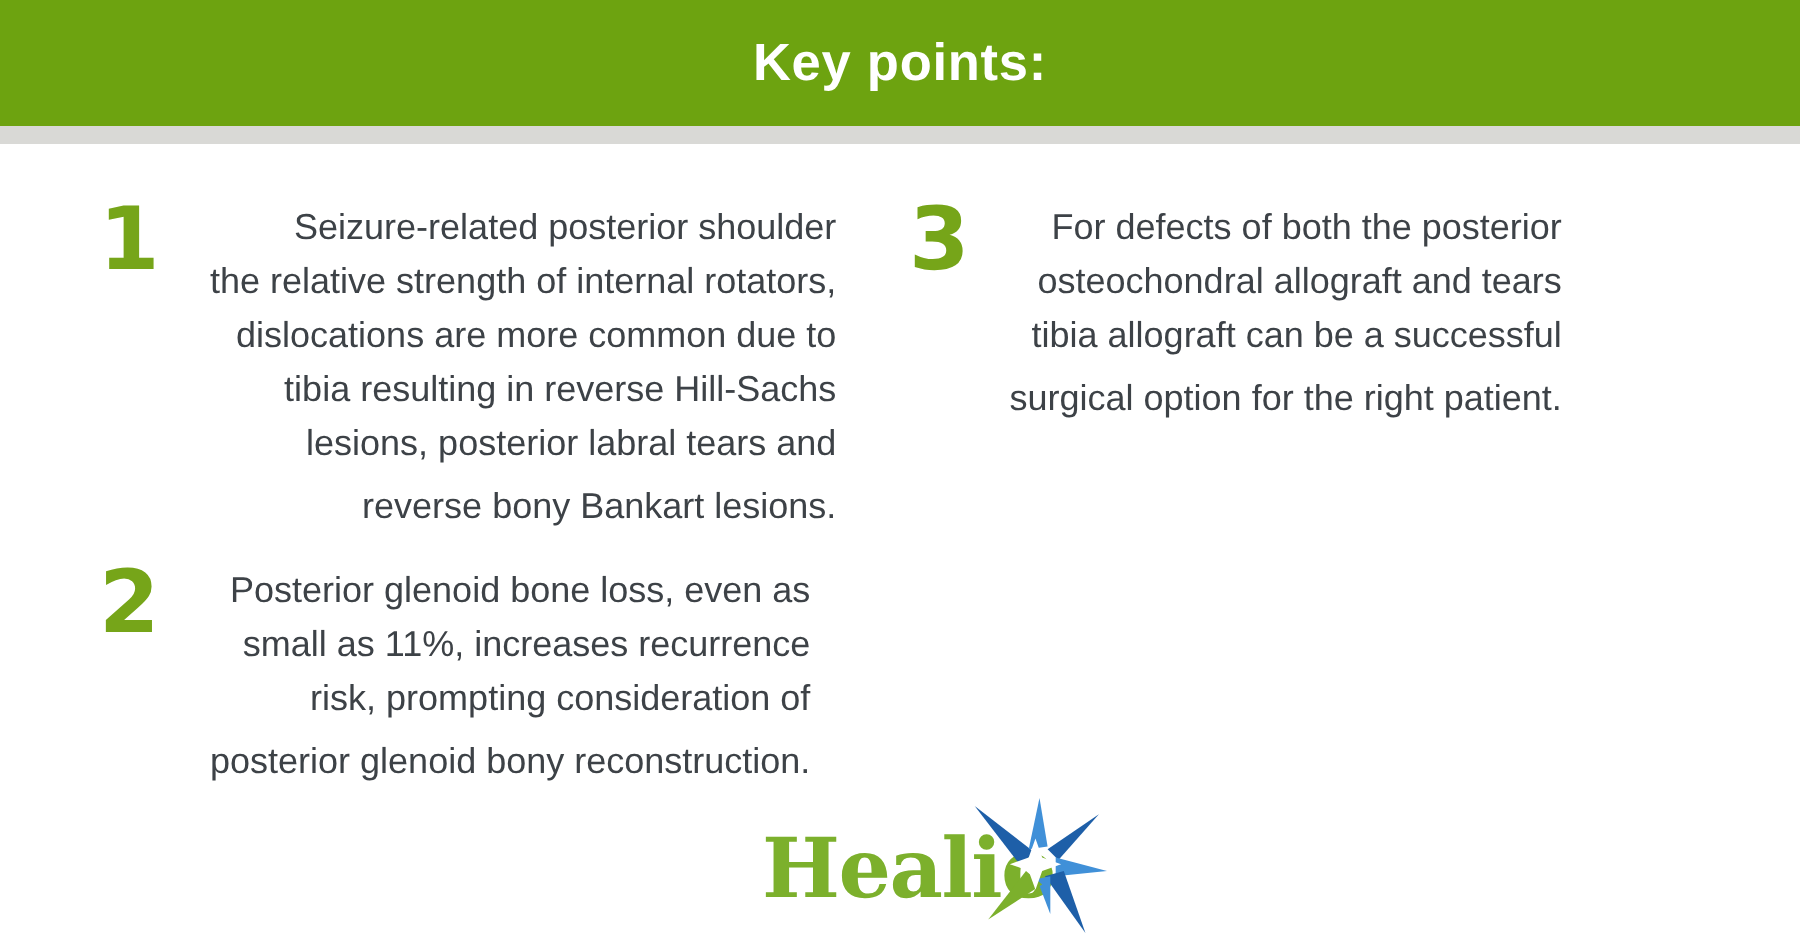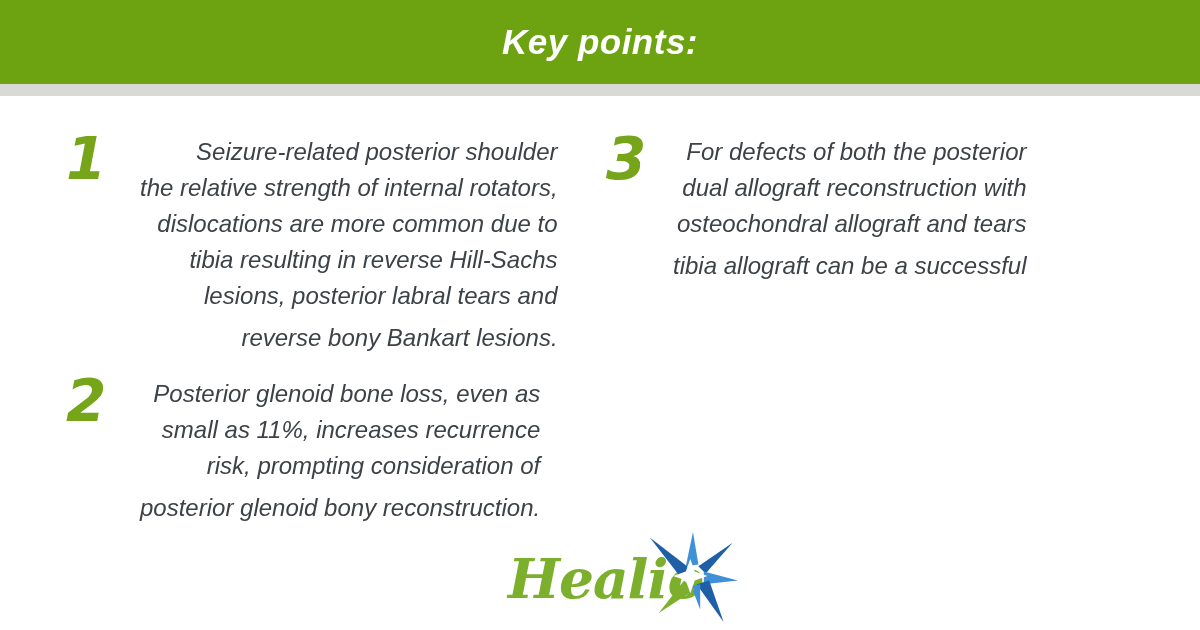--- a/index.html
+++ b/index.html
@@ -15,21 +15,20 @@
   }
   * { margin: 0; padding: 0; box-sizing: border-box; }
   html, body { width: 1200px; height: 630px; overflow: hidden; }
   body { font-family: "Liberation Sans", sans-serif; background: var(--background); }
 
   .canvas {
     position: relative;
     width: 1200px;
     height: 630px;
     background: var(--background);
-    font-style: italic;
   }
 
   .header {
     position: absolute;
     left: 0; top: 0;
     width: 1200px; height: 84px;
     background: var(--header-green);
     display: flex;
     align-items: center;
     justify-content: center;
@@ -130,23 +129,23 @@
       <div class="line">small as 11%, increases recurrence</div>
       <div class="line">risk, prompting consideration of</div>
       <div class="line">posterior glenoid bony reconstruction.</div>
     </div>
   </section>
 
   <section class="point point-3">
     <div class="num">3</div>
     <div class="lines">
       <div class="line">For defects of both the posterior</div>
-      <div class="line">dual allograft reconstruction with</div>
       <div class="line">osteochondral allograft and tears</div>
       <div class="line">tibia allograft can be a successful</div>
+      <div class="line">surgical option for the right patient.</div>
     </div>
   </section>
 
   <div class="logo">
     <span class="logo-text">Healio</span>
     <svg class="logo-star" viewBox="0 0 100 100" xmlns="http://www.w3.org/2000/svg" aria-hidden="true">
       <polygon class="ray-dark" points="2,6 46,40 36,50"></polygon>
       <polygon class="ray-light" points="50,0 42,38 56,36"></polygon>
       <polygon class="ray-dark" points="94,12 56,38 64,46"></polygon>
       <polygon class="ray-light" points="100,54 62,44 62,58"></polygon>

